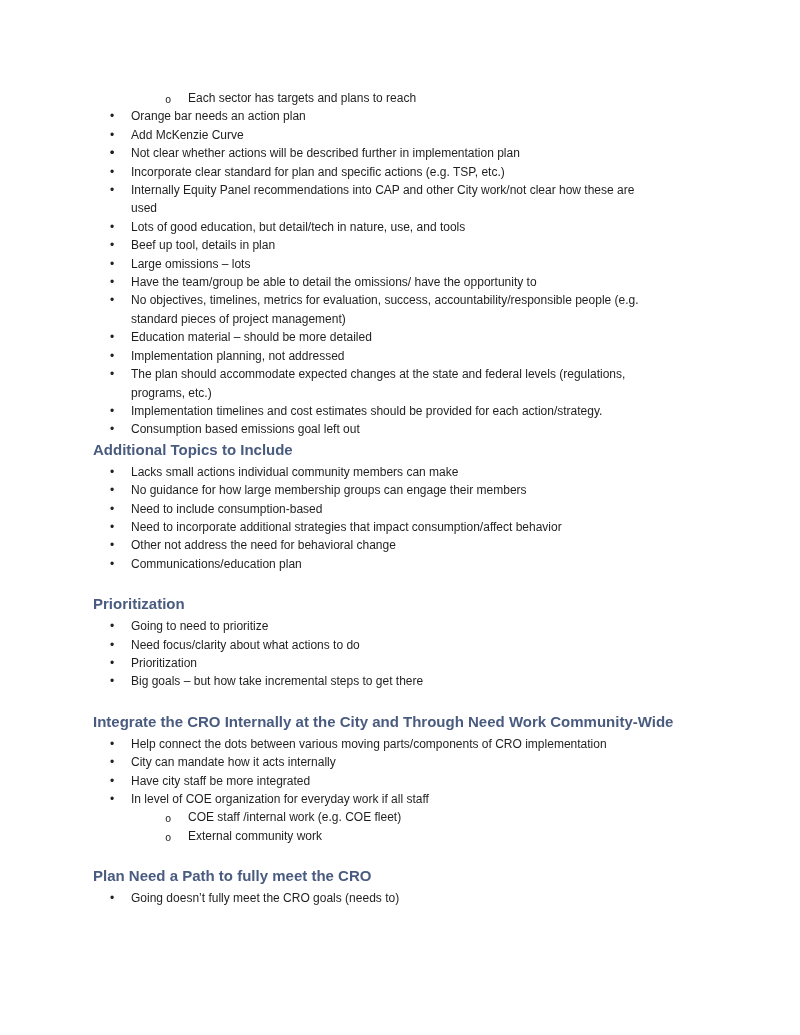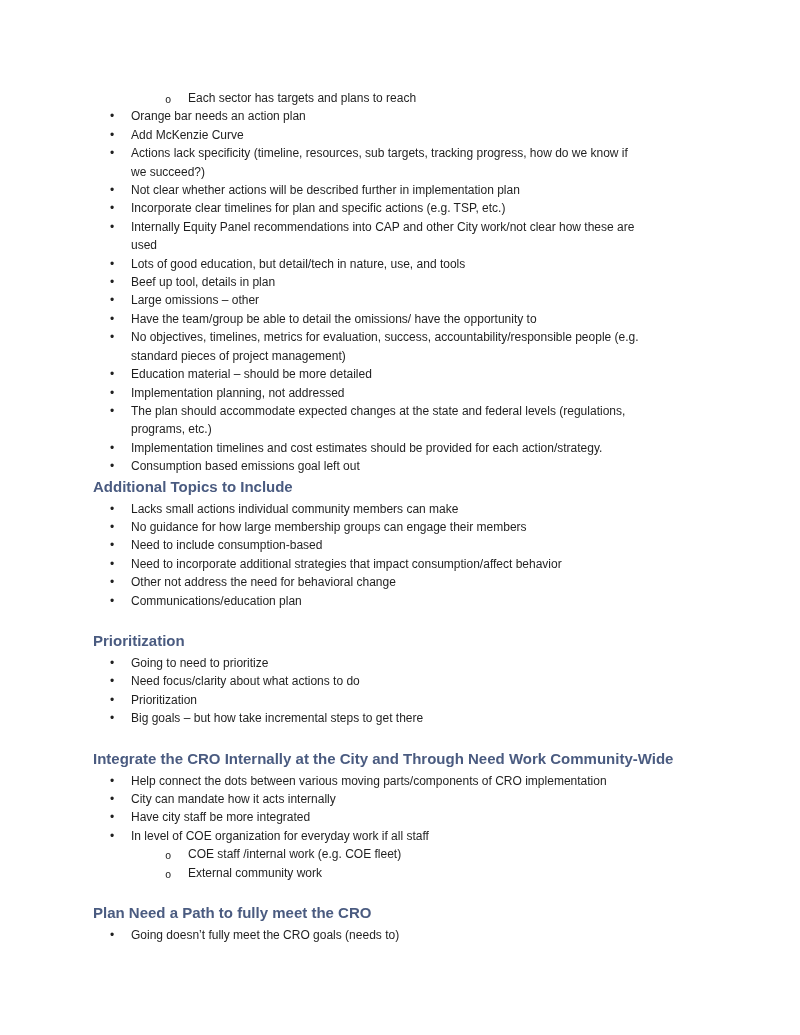--- a/index.html
+++ b/index.html
@@ -59,29 +59,28 @@
   }
 </style>
 </head>
 <body>
 
 <div class="page">
   <div class="doc-content">
       <div class="bullet sub"><span class="marker">o</span><span class="text">Each sector has targets and plans to reach</span></div>
       <div class="bullet"><span class="marker">•</span><span class="text">Orange bar needs an action plan</span></div>
       <div class="bullet"><span class="marker">•</span><span class="text">Add McKenzie Curve</span></div>
-      <div class="bullet"><span class="marker">•</span><span class="text">Actions lack specificity (timeline, resources, sub targets, tracking progress, how do we know if
-we succeed?)</span></div>
+      <div class="bullet"><span class="marker">•</span></div>
       <div class="bullet"><span class="marker">•</span><span class="text">Not clear whether actions will be described further in implementation plan</span></div>
-      <div class="bullet"><span class="marker">•</span><span class="text">Incorporate clear timelines for plan and specific actions (e.g. TSP, etc.)</span></div>
+      <div class="bullet"><span class="marker">•</span><span class="text">Incorporate clear standard for plan and specific actions (e.g. TSP, etc.)</span></div>
       <div class="bullet"><span class="marker">•</span><span class="text">Internally Equity Panel recommendations into CAP and other City work/not clear how these are
 used</span></div>
       <div class="bullet"><span class="marker">•</span><span class="text">Lots of good education, but detail/tech in nature, use, and tools</span></div>
       <div class="bullet"><span class="marker">•</span><span class="text">Beef up tool, details in plan</span></div>
-      <div class="bullet"><span class="marker">•</span><span class="text">Large omissions – other</span></div>
+      <div class="bullet"><span class="marker">•</span><span class="text">Large omissions – lots</span></div>
       <div class="bullet"><span class="marker">•</span><span class="text">Have the team/group be able to detail the omissions/ have the opportunity to</span></div>
       <div class="bullet"><span class="marker">•</span><span class="text">No objectives, timelines, metrics for evaluation, success, accountability/responsible people (e.g.
 standard pieces of project management)</span></div>
       <div class="bullet"><span class="marker">•</span><span class="text">Education material – should be more detailed</span></div>
       <div class="bullet"><span class="marker">•</span><span class="text">Implementation planning, not addressed</span></div>
       <div class="bullet"><span class="marker">•</span><span class="text">The plan should accommodate expected changes at the state and federal levels (regulations,
 programs, etc.)</span></div>
       <div class="bullet"><span class="marker">•</span><span class="text">Implementation timelines and cost estimates should be provided for each action/strategy.</span></div>
       <div class="bullet"><span class="marker">•</span><span class="text">Consumption based emissions goal left out</span></div>
       <div class="heading">Additional Topics to Include</div>

